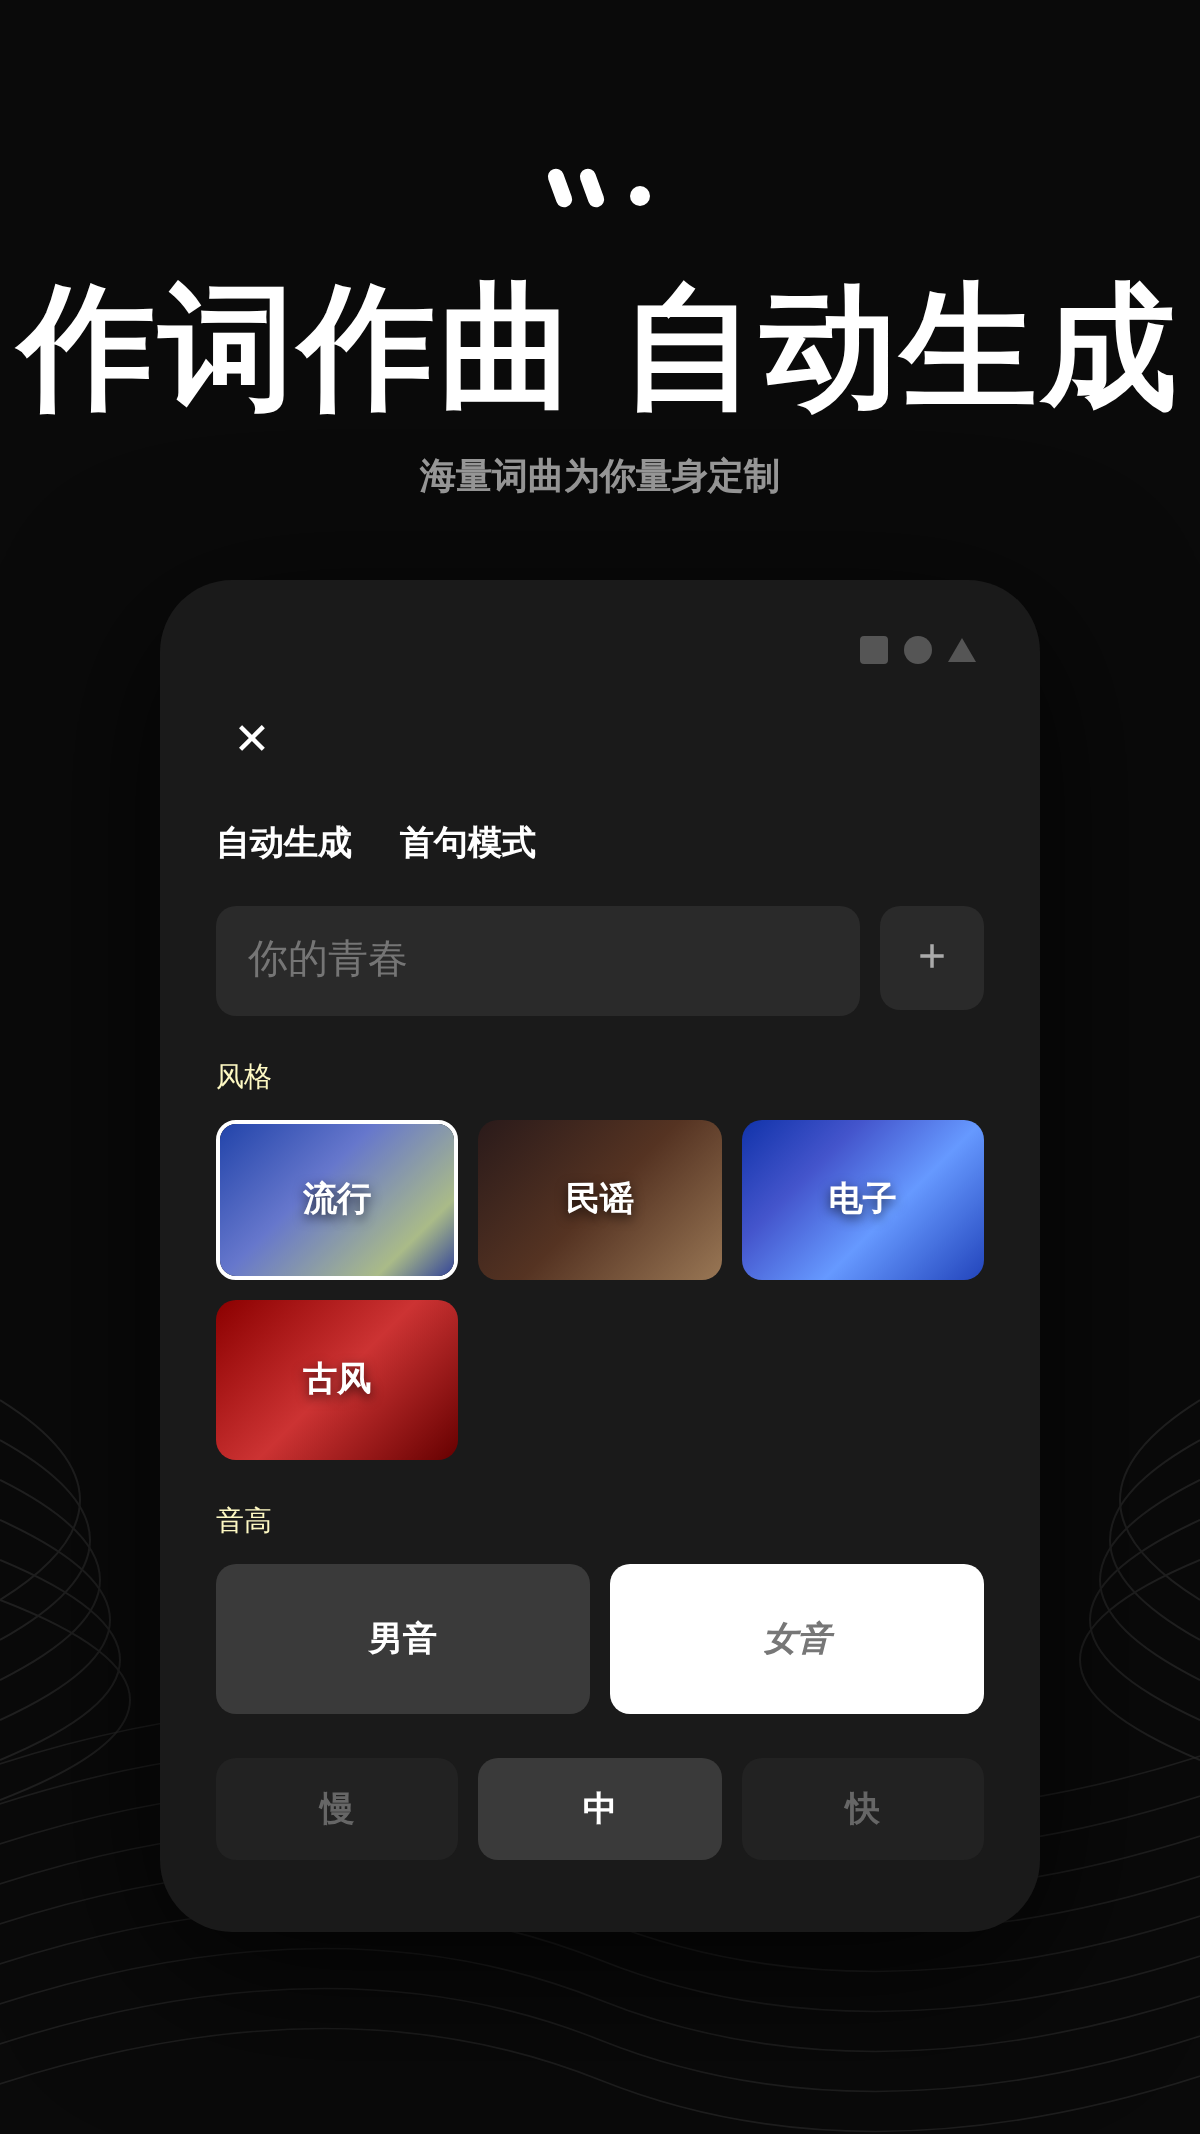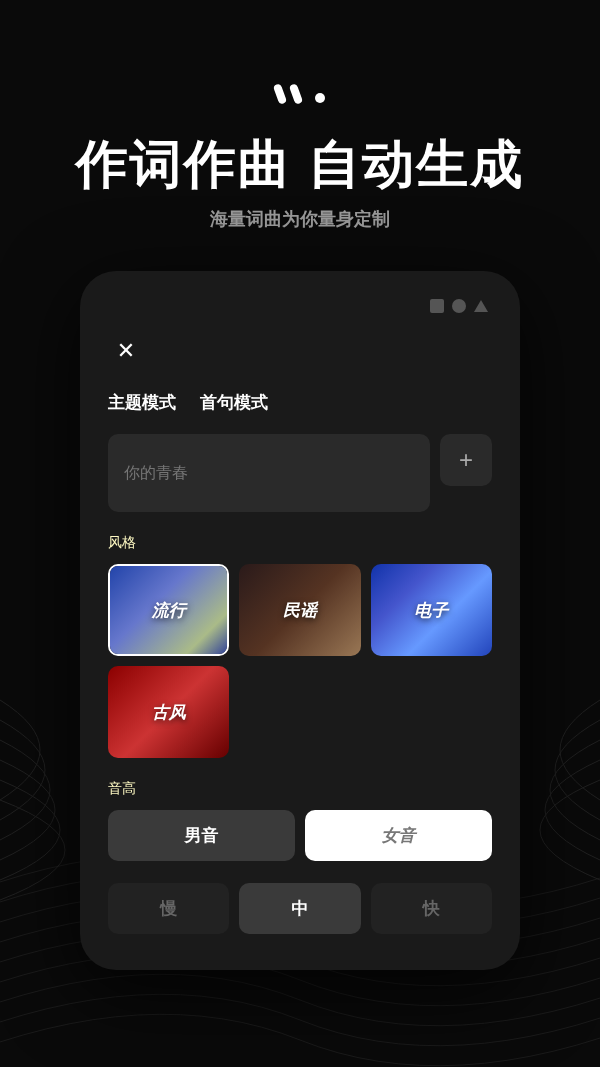--- a/index.html
+++ b/index.html
@@ -31,21 +31,21 @@
       padding-top: 80px;
       padding-bottom: 40px;
     }
 
     .logo-icon {
       margin-bottom: 24px;
       display: inline-block;
     }
 
     .headline {
-      font-size: 52px;
+      font-size: 68px;
       font-weight: 900;
       color: #ffffff;
       letter-spacing: 2px;
       margin-bottom: 14px;
       line-height: 1.1;
     }
 
     .subtitle {
       font-size: 18px;
       color: #999999;
@@ -138,23 +138,23 @@
       display: flex;
       gap: 10px;
       margin-bottom: 22px;
     }
 
     .theme-input {
       flex: 1;
       background: #2a2a2a;
       border: none;
       border-radius: 10px;
-      padding: 30px 16px;
+      padding: 16px 16px;
       color: #666;
-      font-size: 16px;
+      font-size: 20px;
       outline: none;
     }
 
     .add-btn {
       width: 52px;
       height: 52px;
       background: #2a2a2a;
       border-radius: 10px;
       display: flex;
       align-items: center;
@@ -182,23 +182,22 @@
       display: grid;
       grid-template-columns: repeat(3, 1fr);
       gap: 10px;
       margin-bottom: 22px;
     }
 
     .style-card {
       border-radius: 10px;
       overflow: hidden;
       position: relative;
-      height: 92px;
-      cursor: pointer;
-      font-style: italic;
+      height: 80px;
+      cursor: pointer;
     }
 
     .style-card.selected {
       border: 2.5px solid #ffffff;
     }
 
     .style-card-bg {
       position: absolute;
       inset: 0;
       display: flex;
@@ -221,21 +220,21 @@
 
     
     .pitch-row {
       display: flex;
       gap: 10px;
       margin-bottom: 22px;
     }
 
     .pitch-btn {
       flex: 1;
-      padding: 14px;
+      padding: 26px;
       border-radius: 10px;
       text-align: center;
       font-size: 17px;
       font-weight: 600;
       cursor: pointer;
     }
 
     .pitch-btn.active {
       background: #3a3a3a;
       color: #ffffff;
@@ -348,21 +347,21 @@
     <div class="status-square"></div>
     <div class="status-circle"></div>
     <div class="status-wifi"></div>
   </div>
 
   <div class="close-btn">
     <span class="close-icon-svg">✕</span>
   </div>
 
   <div class="tabs-row">
-    <span class="tab-item active">主题模式</span>
+    <span class="tab-item active">自动生成</span>
     <span class="tab-item inactive">首句模式</span>
   </div>
 
   <div class="input-row">
     <input class="theme-input" type="text" placeholder="你的青春" style="">
     <div class="add-btn">
       <span class="add-plus">+</span>
     </div>
   </div>
 

